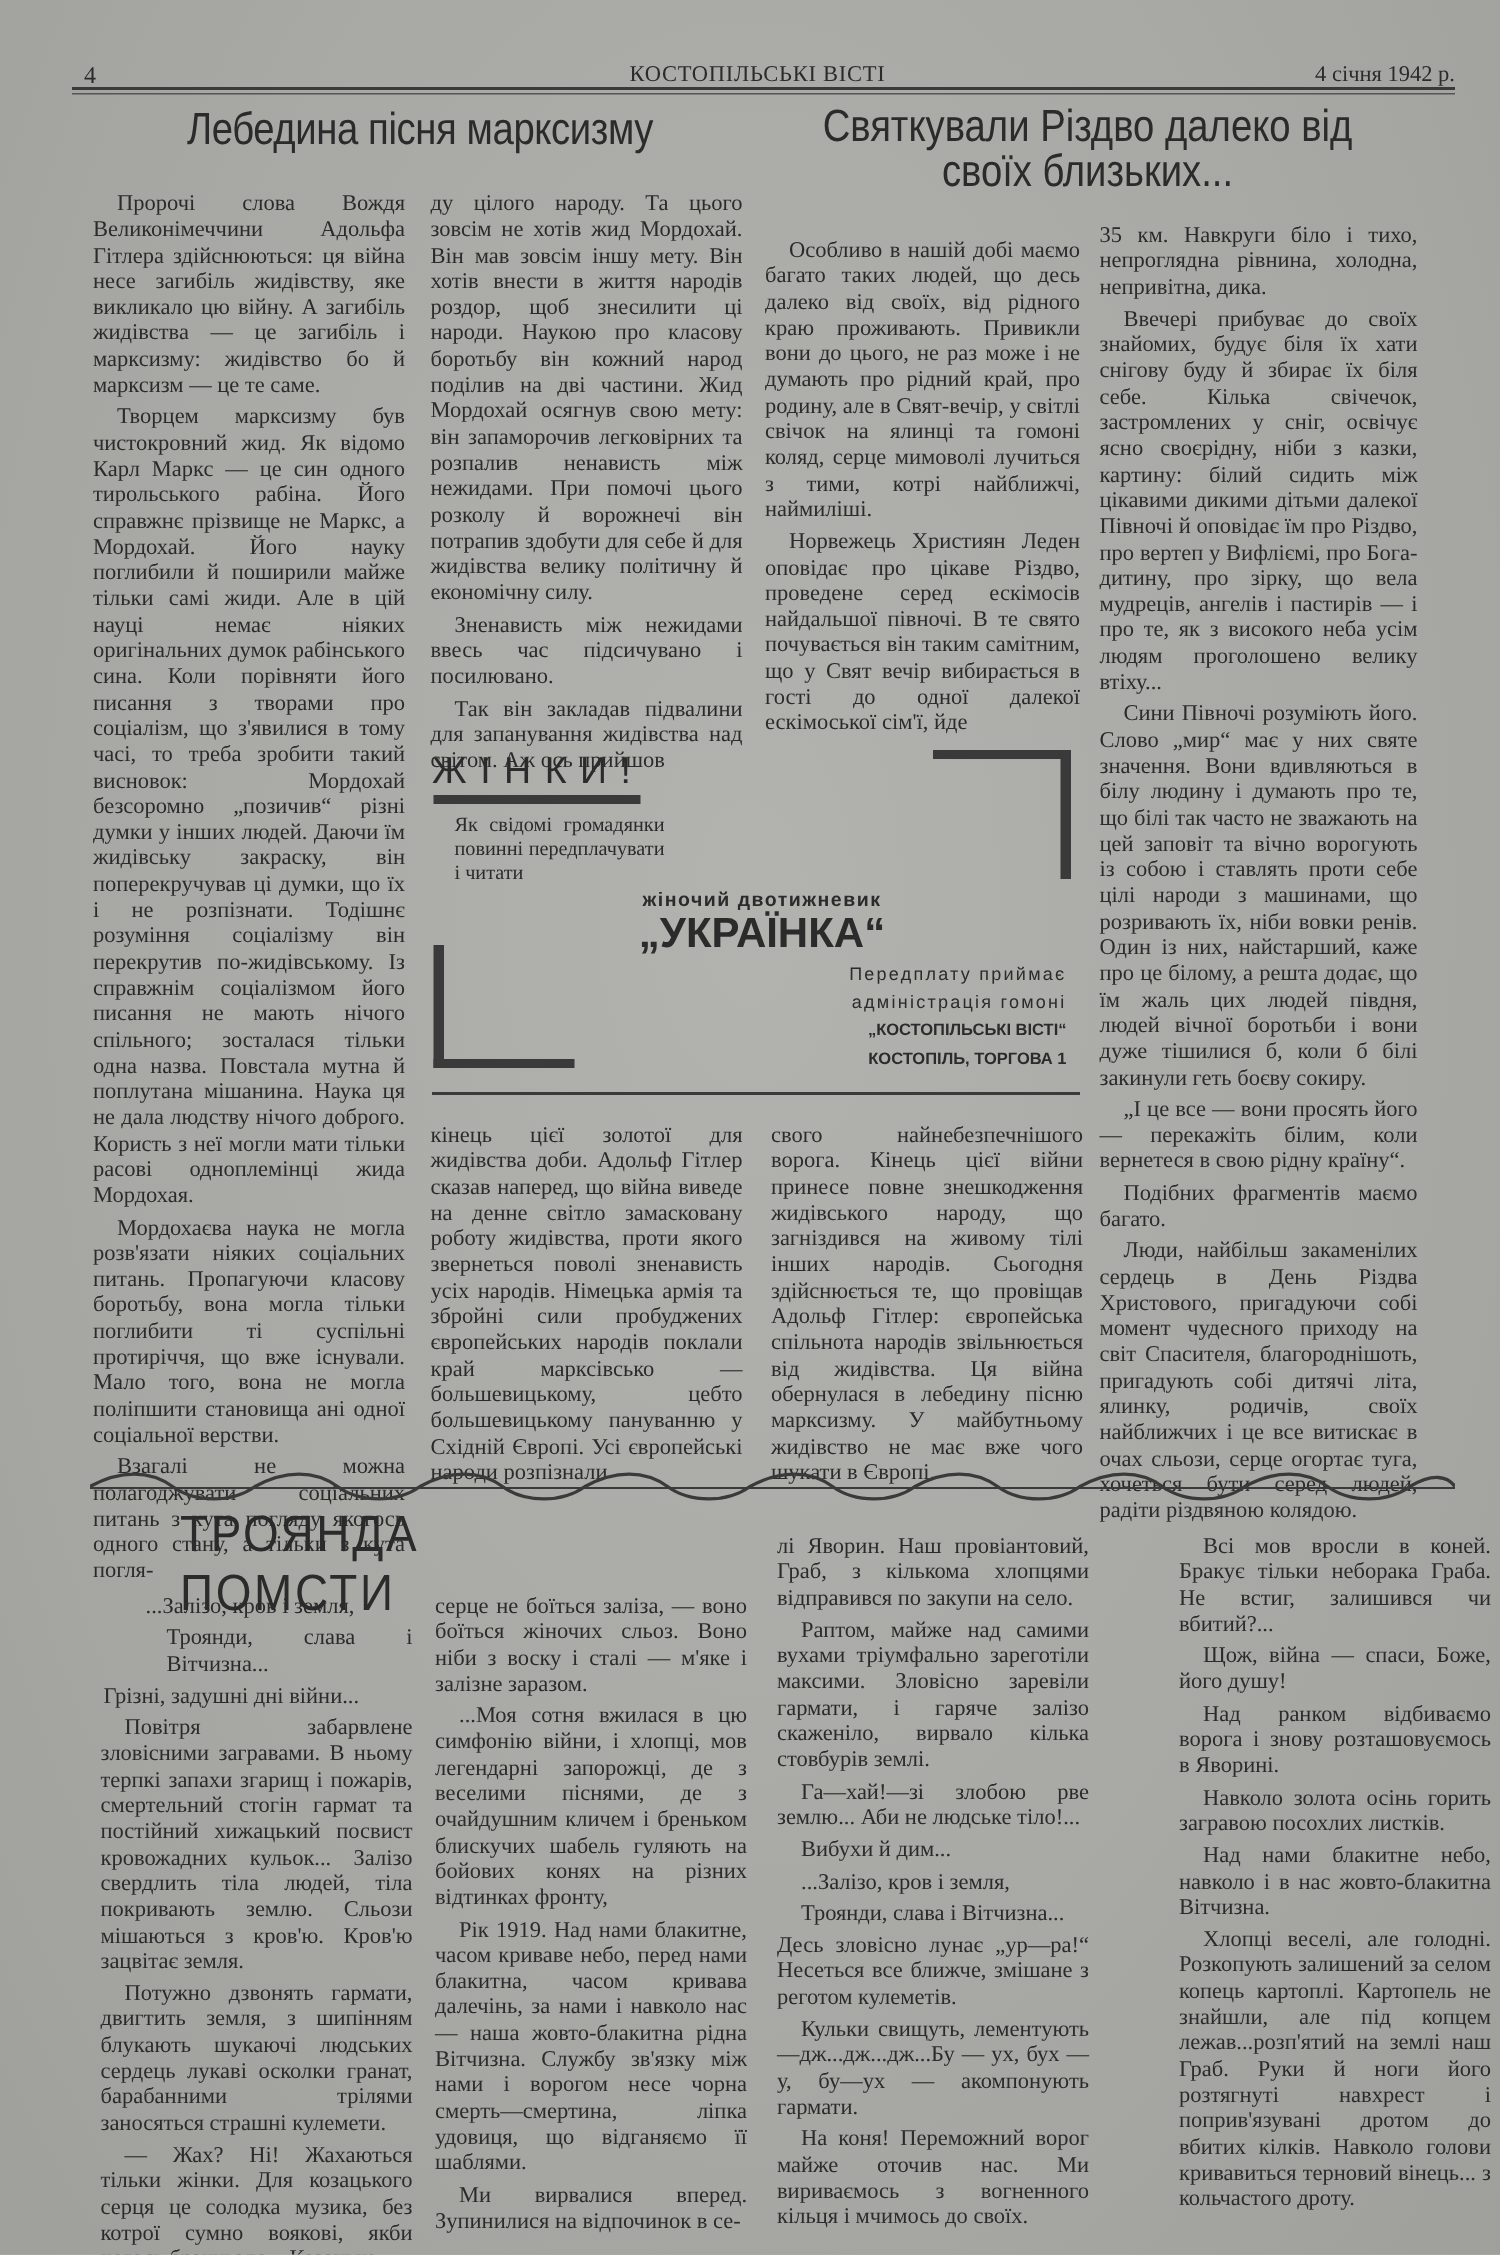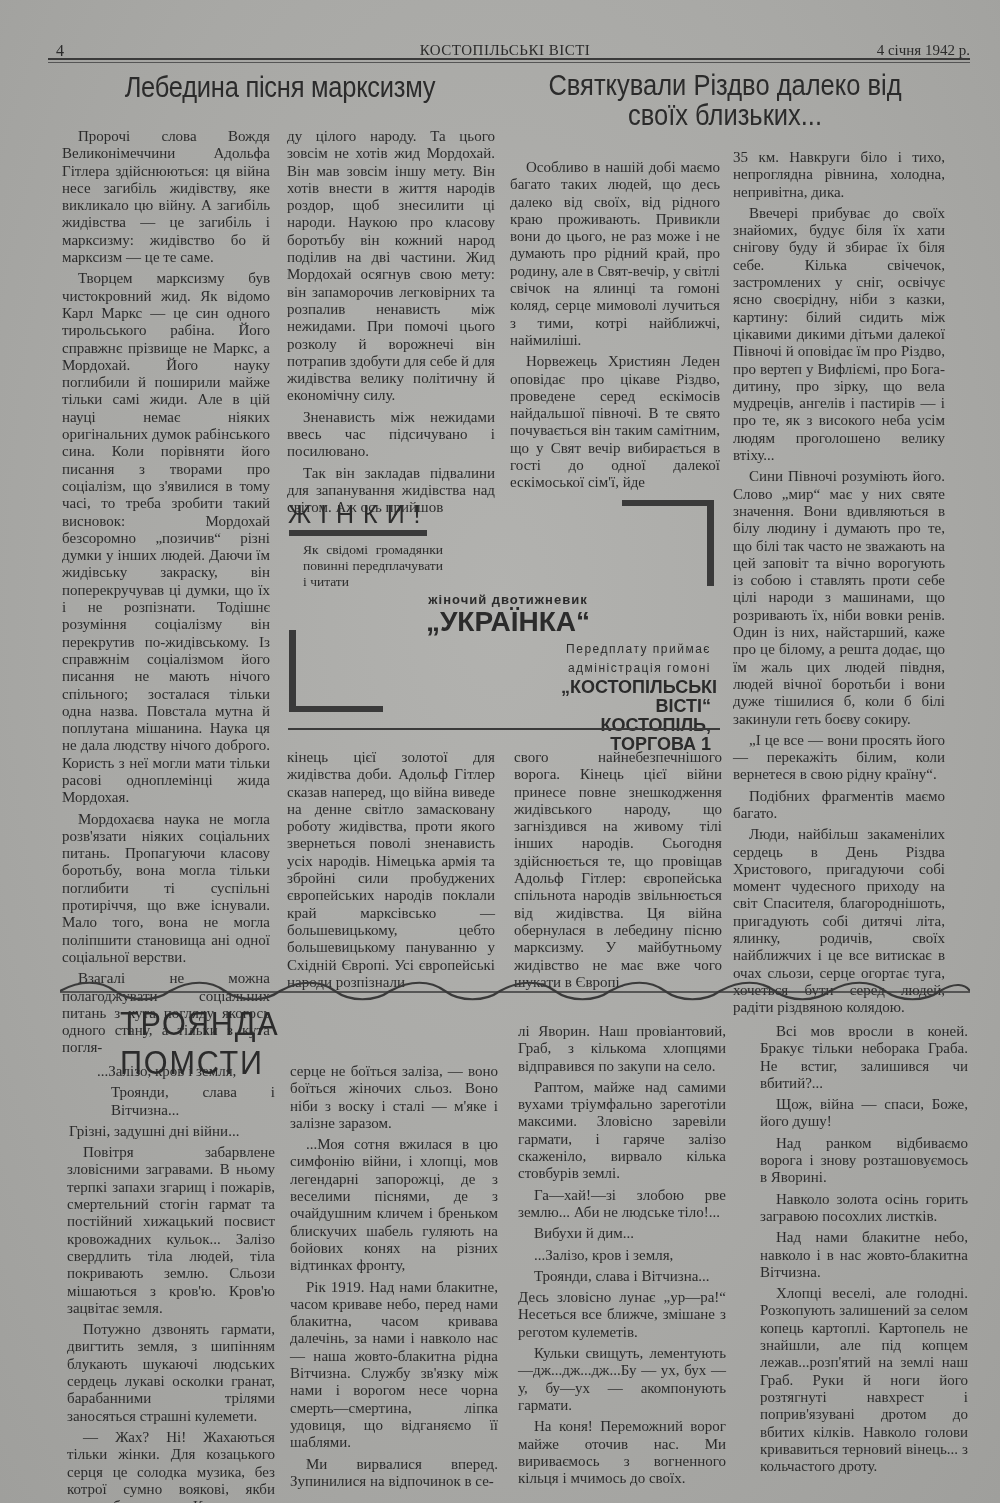--- a/index.html
+++ b/index.html
@@ -24,21 +24,21 @@
   h1, h2 { margin: 0; font-weight: normal; }
   .h-left { top: 70px; left: 60px; width: 440px; text-align: center; font-size: 30px; letter-spacing: -0.3px; font-family: "Liberation Sans Narrow", "Liberation Sans", sans-serif; transform: scaleX(0.85); transform-origin: center; }
   .h-right { top: 70px; left: 505px; width: 440px; text-align: center; font-size: 30px; line-height: 30px; font-family: "Liberation Sans", sans-serif; transform: scaleX(0.85); transform-origin: center; }
   .ad { position: absolute; left: 283px; top: 492px; width: 440px; height: 232px; }
   .ad .zhinky { position: absolute; left: 5px; top: 8px; font-size: 25px; letter-spacing: 9px; font-family: "Liberation Sans", sans-serif; }
   .ad .zbar { position: absolute; left: 6px; top: 38px; width: 138px; height: 6px; background: #3a3a3a; }
   .ad .sub { position: absolute; left: 6px; top: 50px; width: 140px; font-size: 13.5px; line-height: 16px; text-align: justify; margin-left: 14px; }
   .ad .kind { position: absolute; left: 145px; top: 100px; width: 160px; text-align: center; font-size: 13px; font-weight: bold; letter-spacing: 1px; font-family: "Liberation Sans", sans-serif; }
   .ad .name { position: absolute; left: 140px; top: 114px; width: 170px; text-align: center; font-size: 28px; font-weight: bold; font-family: "Liberation Sans", sans-serif; }
   .ad .subscr { position: absolute; right: 12px; top: 148px; width: 150px; font-size: 12px; line-height: 19px; text-align: right; letter-spacing: 1.5px; font-family: "Liberation Sans", sans-serif; }
-  .ad .subscr .b { font-weight: bold; letter-spacing: 0; font-size: 18px; text-align: right; }
+  .ad .subscr .b { font-weight: bold; letter-spacing: 0; font-size: 11px; text-align: right; }
   .corner-tr-h { position: absolute; right: 9px; top: 8px; width: 92px; height: 6px; background: #3a3a3a; }
   .corner-tr-v { position: absolute; right: 9px; top: 8px; width: 7px; height: 86px; background: #3a3a3a; }
   .corner-bl-h { position: absolute; left: 6px; top: 214px; width: 94px; height: 6px; background: #3a3a3a; }
   .corner-bl-v { position: absolute; left: 6px; top: 138px; width: 7px; height: 82px; background: #3a3a3a; }
   .ad-rule { position: absolute; left: 288px; top: 728px; width: 432px; border-top: 2px solid #3a3a3a; }
   .ornament { position: absolute; left: 60px; top: 980px; width: 910px; height: 22px; }
   .h-bottom { position: absolute; left: 120px; top: 1004px; width: 340px; font-size: 34px; letter-spacing: 2px; font-family: "Liberation Sans", sans-serif; transform: scaleX(0.9); transform-origin: left; }
   .verse { text-indent: 0 !important; }
   .verse.i1 { padding-left: 30px; }
   .verse.i2 { padding-left: 44px; }
@@ -142,21 +142,21 @@
     <p>Раптом, майже над самими вухами тріумфально зареготіли максими. Зловісно заревіли гармати, і гаряче залізо скаженіло, вирвало кілька стовбурів землі.</p>
     <p>Га—хай!—зі злобою рве землю... Аби не людське тіло!...</p>
     <p>Вибухи й дим...</p>
     <p class="verse" style="padding-left:16px">...Залізо, кров і земля,</p>
     <p class="verse" style="padding-left:16px">Троянди, слава і Вітчизна...</p>
     <p class="noind">Десь зловісно лунає „ур—ра!“ Несеться все ближче, змішане з реготом кулеметів.</p>
     <p>Кульки свищуть, лементують —дж...дж...дж...Бу — ух, бух —у, бу—ух — акомпонують гармати.</p>
     <p>На коня! Переможний ворог майже оточив нас. Ми вириваємось з вогненного кільця і мчимось до своїх.</p>
   </div>
 
-  <div class="col" style="left:760px; top:1007px; width:208px;">
+  <div class="col" style="left:786px; top:1007px; width:208px;">
     <p>Всі мов вросли в коней. Бракує тільки неборака Граба. Не встиг, залишився чи вбитий?...</p>
     <p>Щож, війна — спаси, Боже, його душу!</p>
     <p>Над ранком відбиваємо ворога і знову розташовуємось в Яворині.</p>
     <p>Навколо золота осінь горить загравою посохлих листків.</p>
     <p>Над нами блакитне небо, навколо і в нас жовто-блакитна Вітчизна.</p>
     <p>Хлопці веселі, але голодні. Розкопують залишений за селом копець картоплі. Картопель не знайшли, але під копцем лежав...розп'ятий на землі наш Граб. Руки й ноги його розтягнуті навхрест і поприв'язувані дротом до вбитих кілків. Навколо голови кривавиться терновий вінець... з кольчастого дроту.</p>
   </div>
 
 </div>
 

